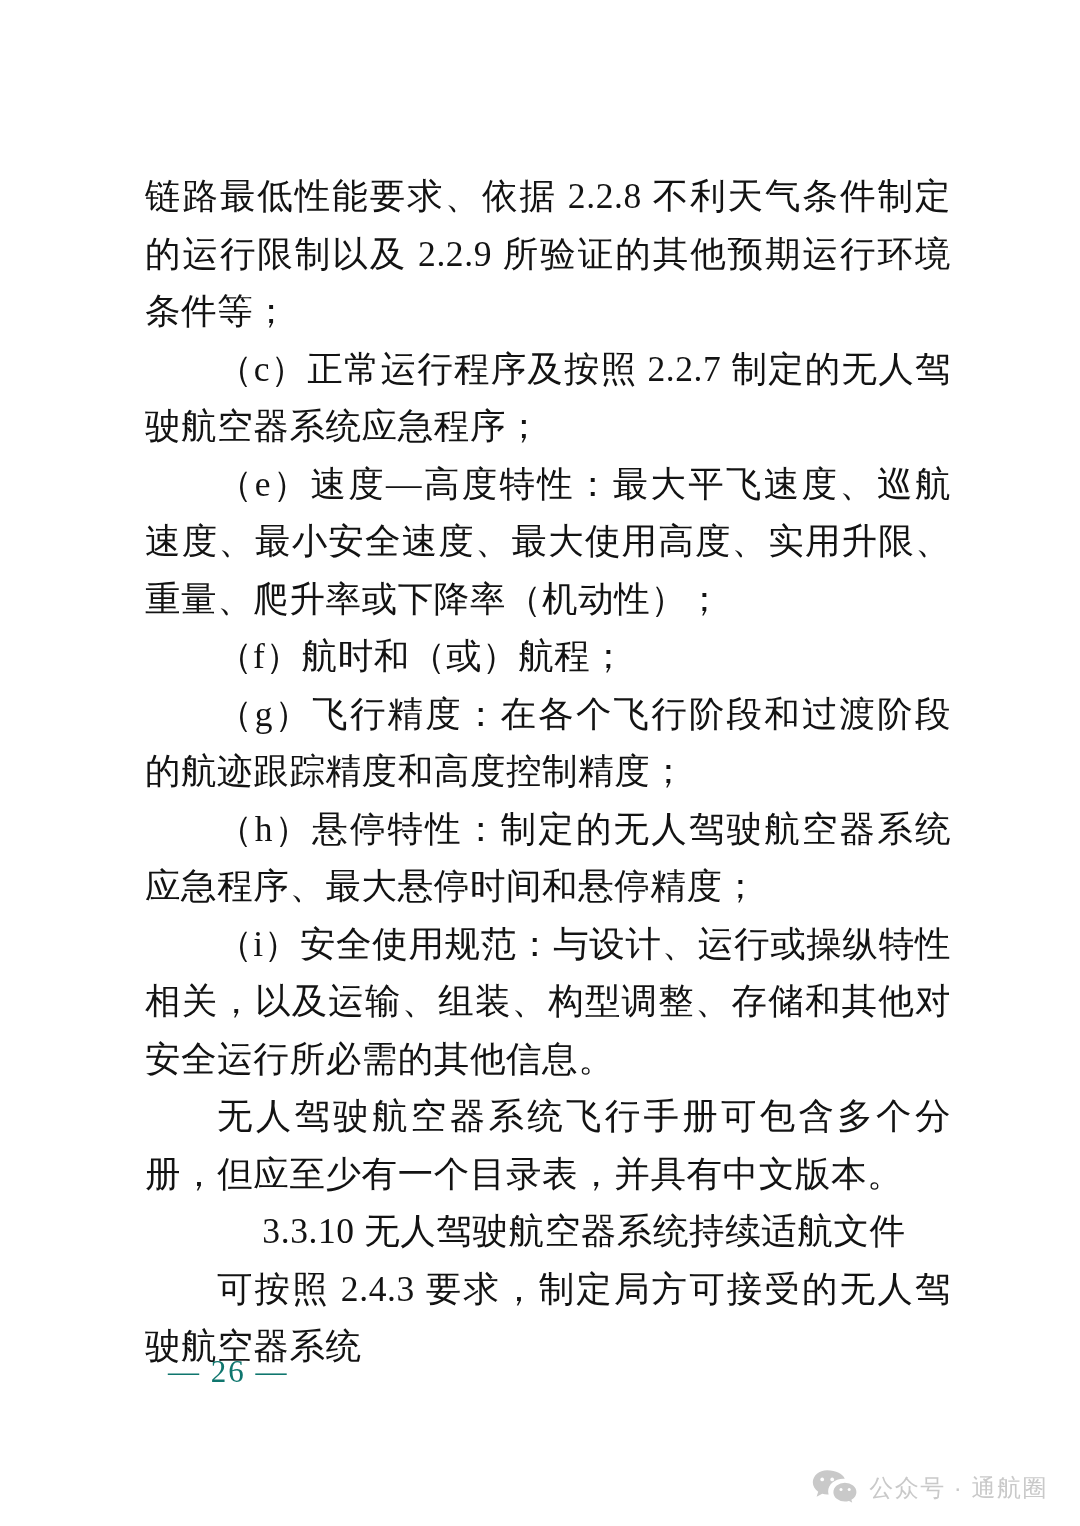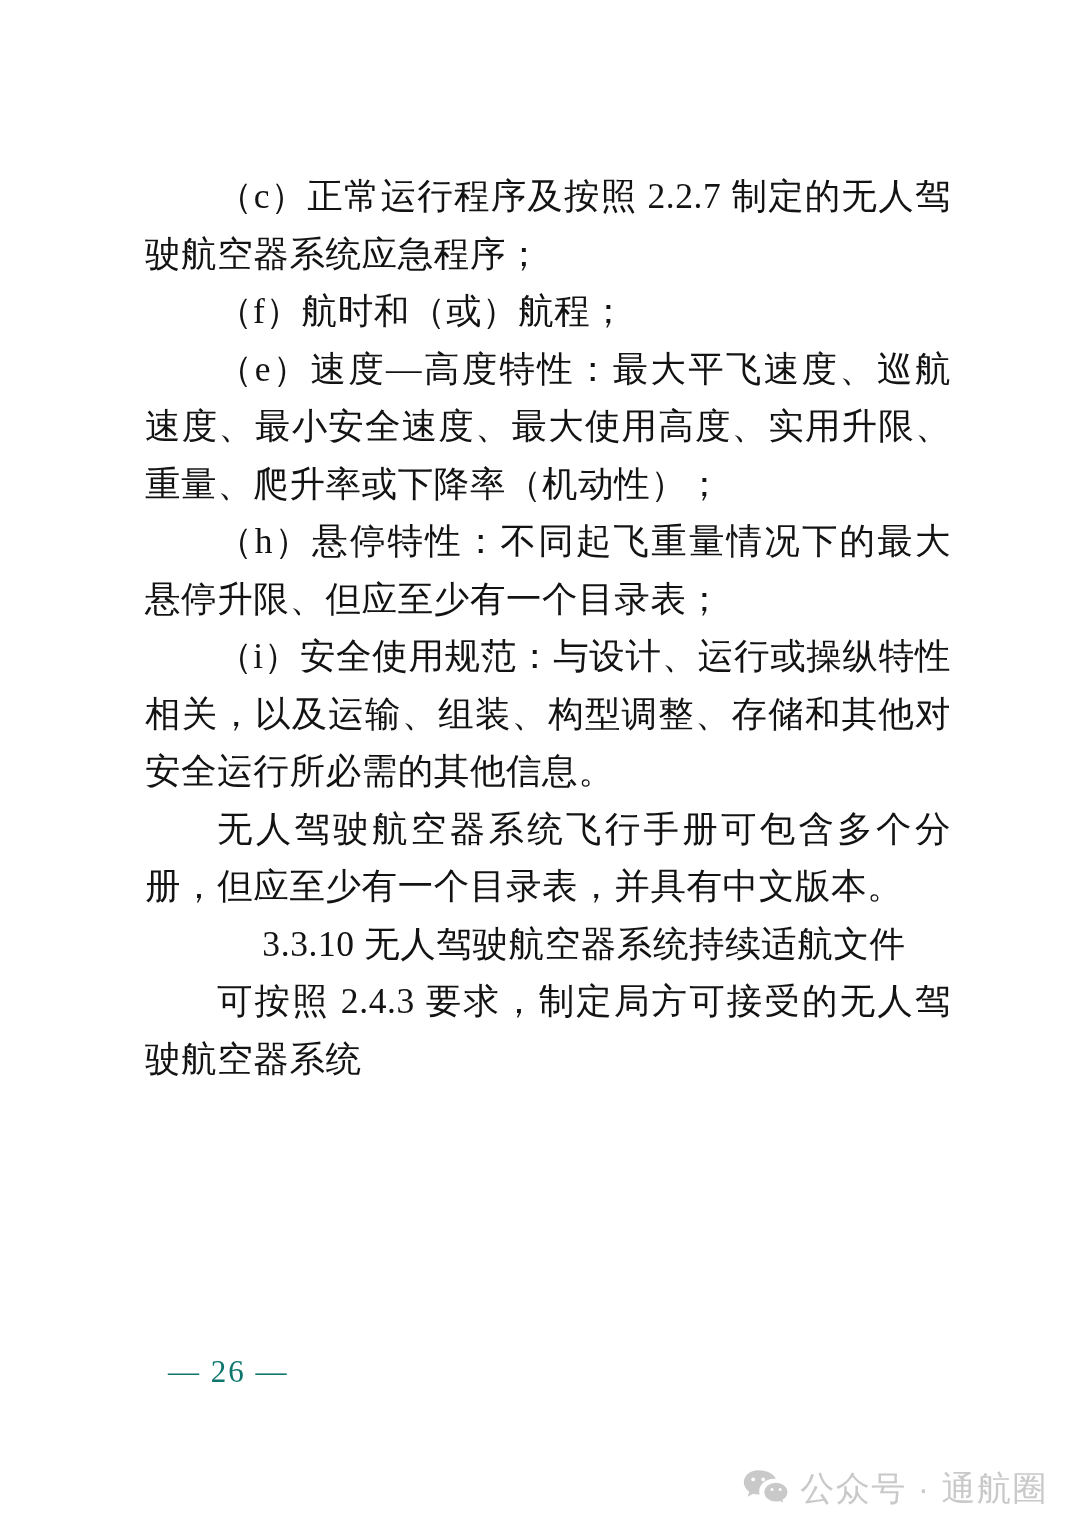--- a/index.html
+++ b/index.html
@@ -89,45 +89,47 @@
     opacity: 1;
     pointer-events: none;
   }
   .watermark-icon {
     display: block;
     width: 46px;
     height: 40px;
     flex: 0 0 auto;
   }
   .watermark-text {
-    font-size: 34px;
+    font-size: 24px;
     line-height: 40px;
     letter-spacing: 1.5px;
     color: #c9c9c9;
     font-family: "Liberation Sans", "DejaVu Sans", sans-serif;
     white-space: nowrap;
   }
 </style>
 </head>
 <body>
 
 <div id="page">
 
   <div class="text-column">
 
+    <p class="para no-indent">链路最低性能要求、依据 2.2.8 不利天气条件制定的运行限制以及 2.2.9 所验证的其他预期运行环境条件等；</p>
 
     <p class="para">（c）正常运行程序及按照 2.2.7 制定的无人驾驶航空器系统应急程序；</p>
 
 
+    <p class="para">（e）速度—高度特性：最大平飞速度、巡航速度、最小安全速度、最大使用高度、实用升限、重量、爬升率或下降率（机动性）；</p>
+
     <p class="para last-line-left">（f）航时和（或）航程；</p>
 
-    <p class="para">（e）速度—高度特性：最大平飞速度、巡航速度、最小安全速度、最大使用高度、实用升限、重量、爬升率或下降率（机动性）；</p>
+    <p class="para">（g）飞行精度：在各个飞行阶段和过渡阶段的航迹跟踪精度和高度控制精度；</p>
 
-
-    <p class="para">（h）悬停特性：不同起飞重量情况下的最大悬停升限、但应至少有一个目录表；</p>
+    <p class="para">（h）悬停特性：制定的无人驾驶航空器系统应急程序、最大悬停时间和悬停精度；</p>
 
     <p class="para">（i）安全使用规范：与设计、运行或操纵特性相关，以及运输、组装、构型调整、存储和其他对安全运行所必需的其他信息。</p>
 
     <p class="para">无人驾驶航空器系统飞行手册可包含多个分册，但应至少有一个目录表，并具有中文版本。</p>
 
     <p class="heading">3.3.10 无人驾驶航空器系统持续适航文件</p>
 
     <p class="para last-line-left">可按照 2.4.3 要求，制定局方可接受的无人驾驶航空器系统</p>
 
   </div>

